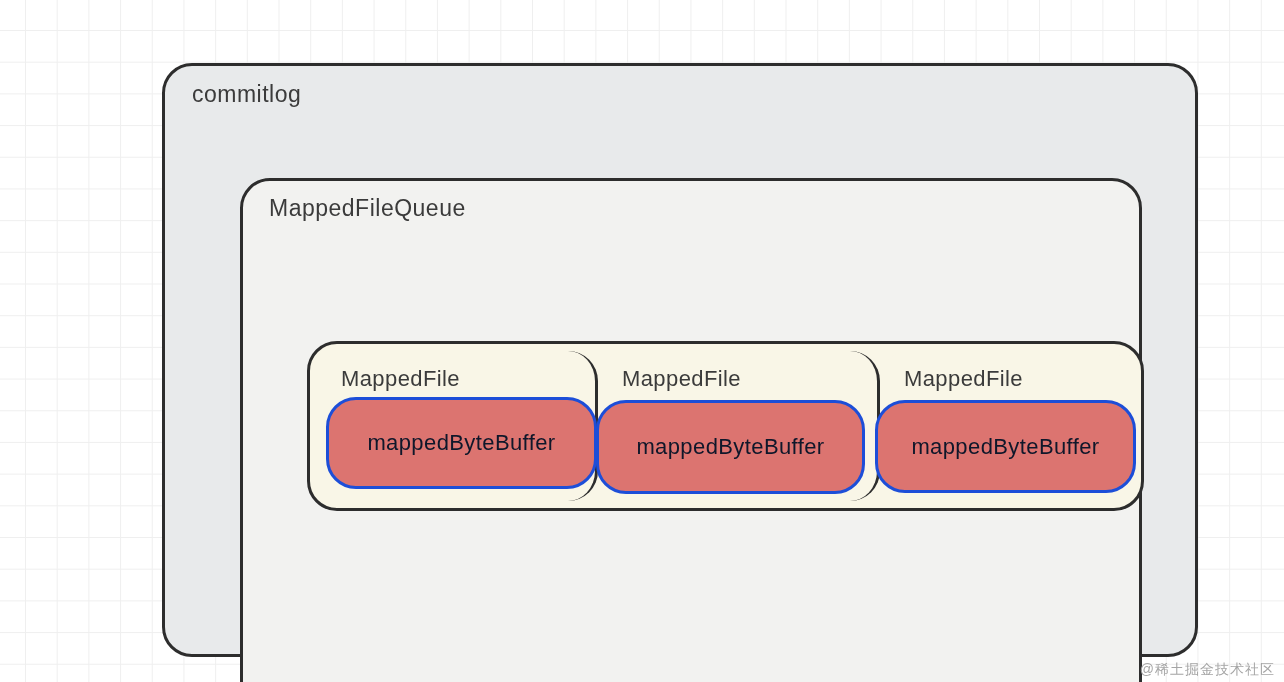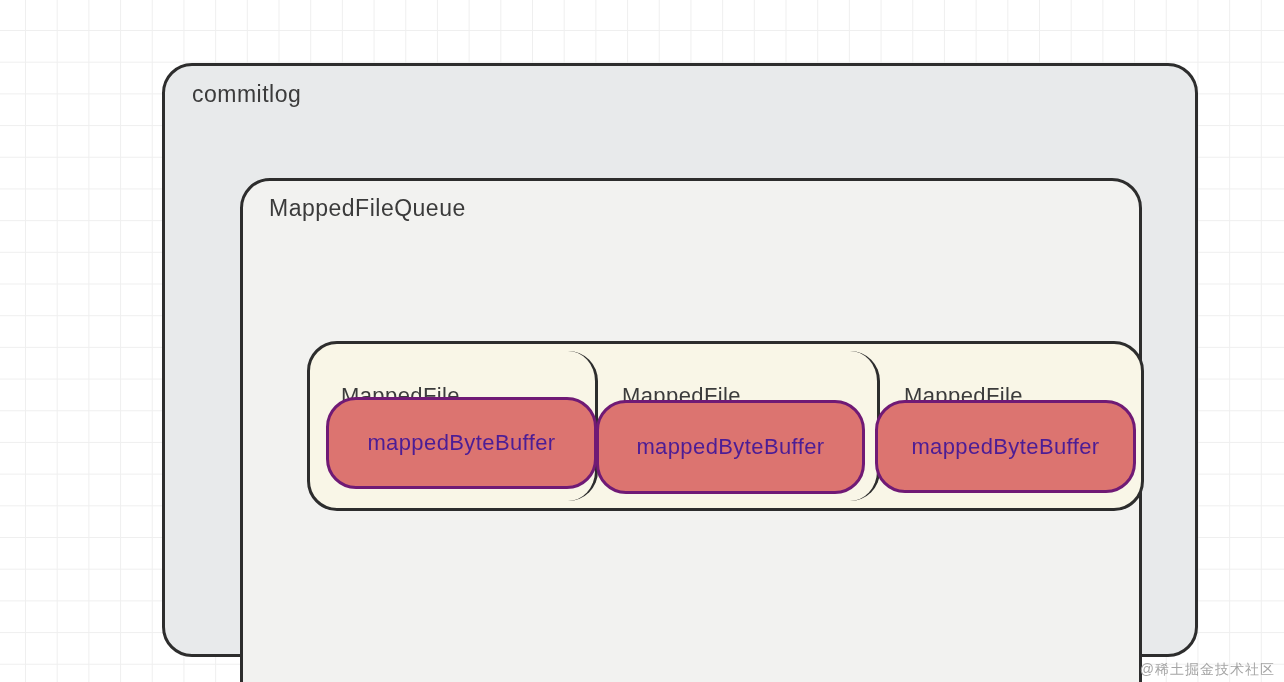--- a/index.html
+++ b/index.html
@@ -51,30 +51,29 @@
     flex: 0 0 auto;
   }
   .file-col.c1 { width: 281px; border-right: 3px solid #2d2d2d; }
   .file-col.c2 { width: 282px; border-right: 3px solid #2d2d2d; }
   .file-col.c3 { flex: 1 1 auto; }
 
   .file-title {
     position: absolute; left: 17px; top: 8px;
     font-size: 22px; letter-spacing: 0.4px;
     white-space: nowrap;
-    margin-top: 17px;
   }
 
   .buffer {
     position: absolute;
     background: #dc7470;
-    border: 3px solid #701a75;
+    border: 3px solid #1d4ed8;
     display: flex; align-items: center; justify-content: center;
     font-size: 22px; letter-spacing: 0.4px;
-    color: #4c1d95;
+    color: #0f172a;
     white-space: nowrap;
   }
   .c1 .buffer { left: 9px;  right: -2px; top: 46px; height: 92px; }
   .c2 .buffer { left: -2px; right: 12px; top: 49px; height: 94px; }
   .c3 .buffer { left: -5px; right: -2px; top: 49px; height: 93px; }
 
   .watermark {
     position: absolute;
     right: 9px; bottom: 3px;
     font-size: 14px;

